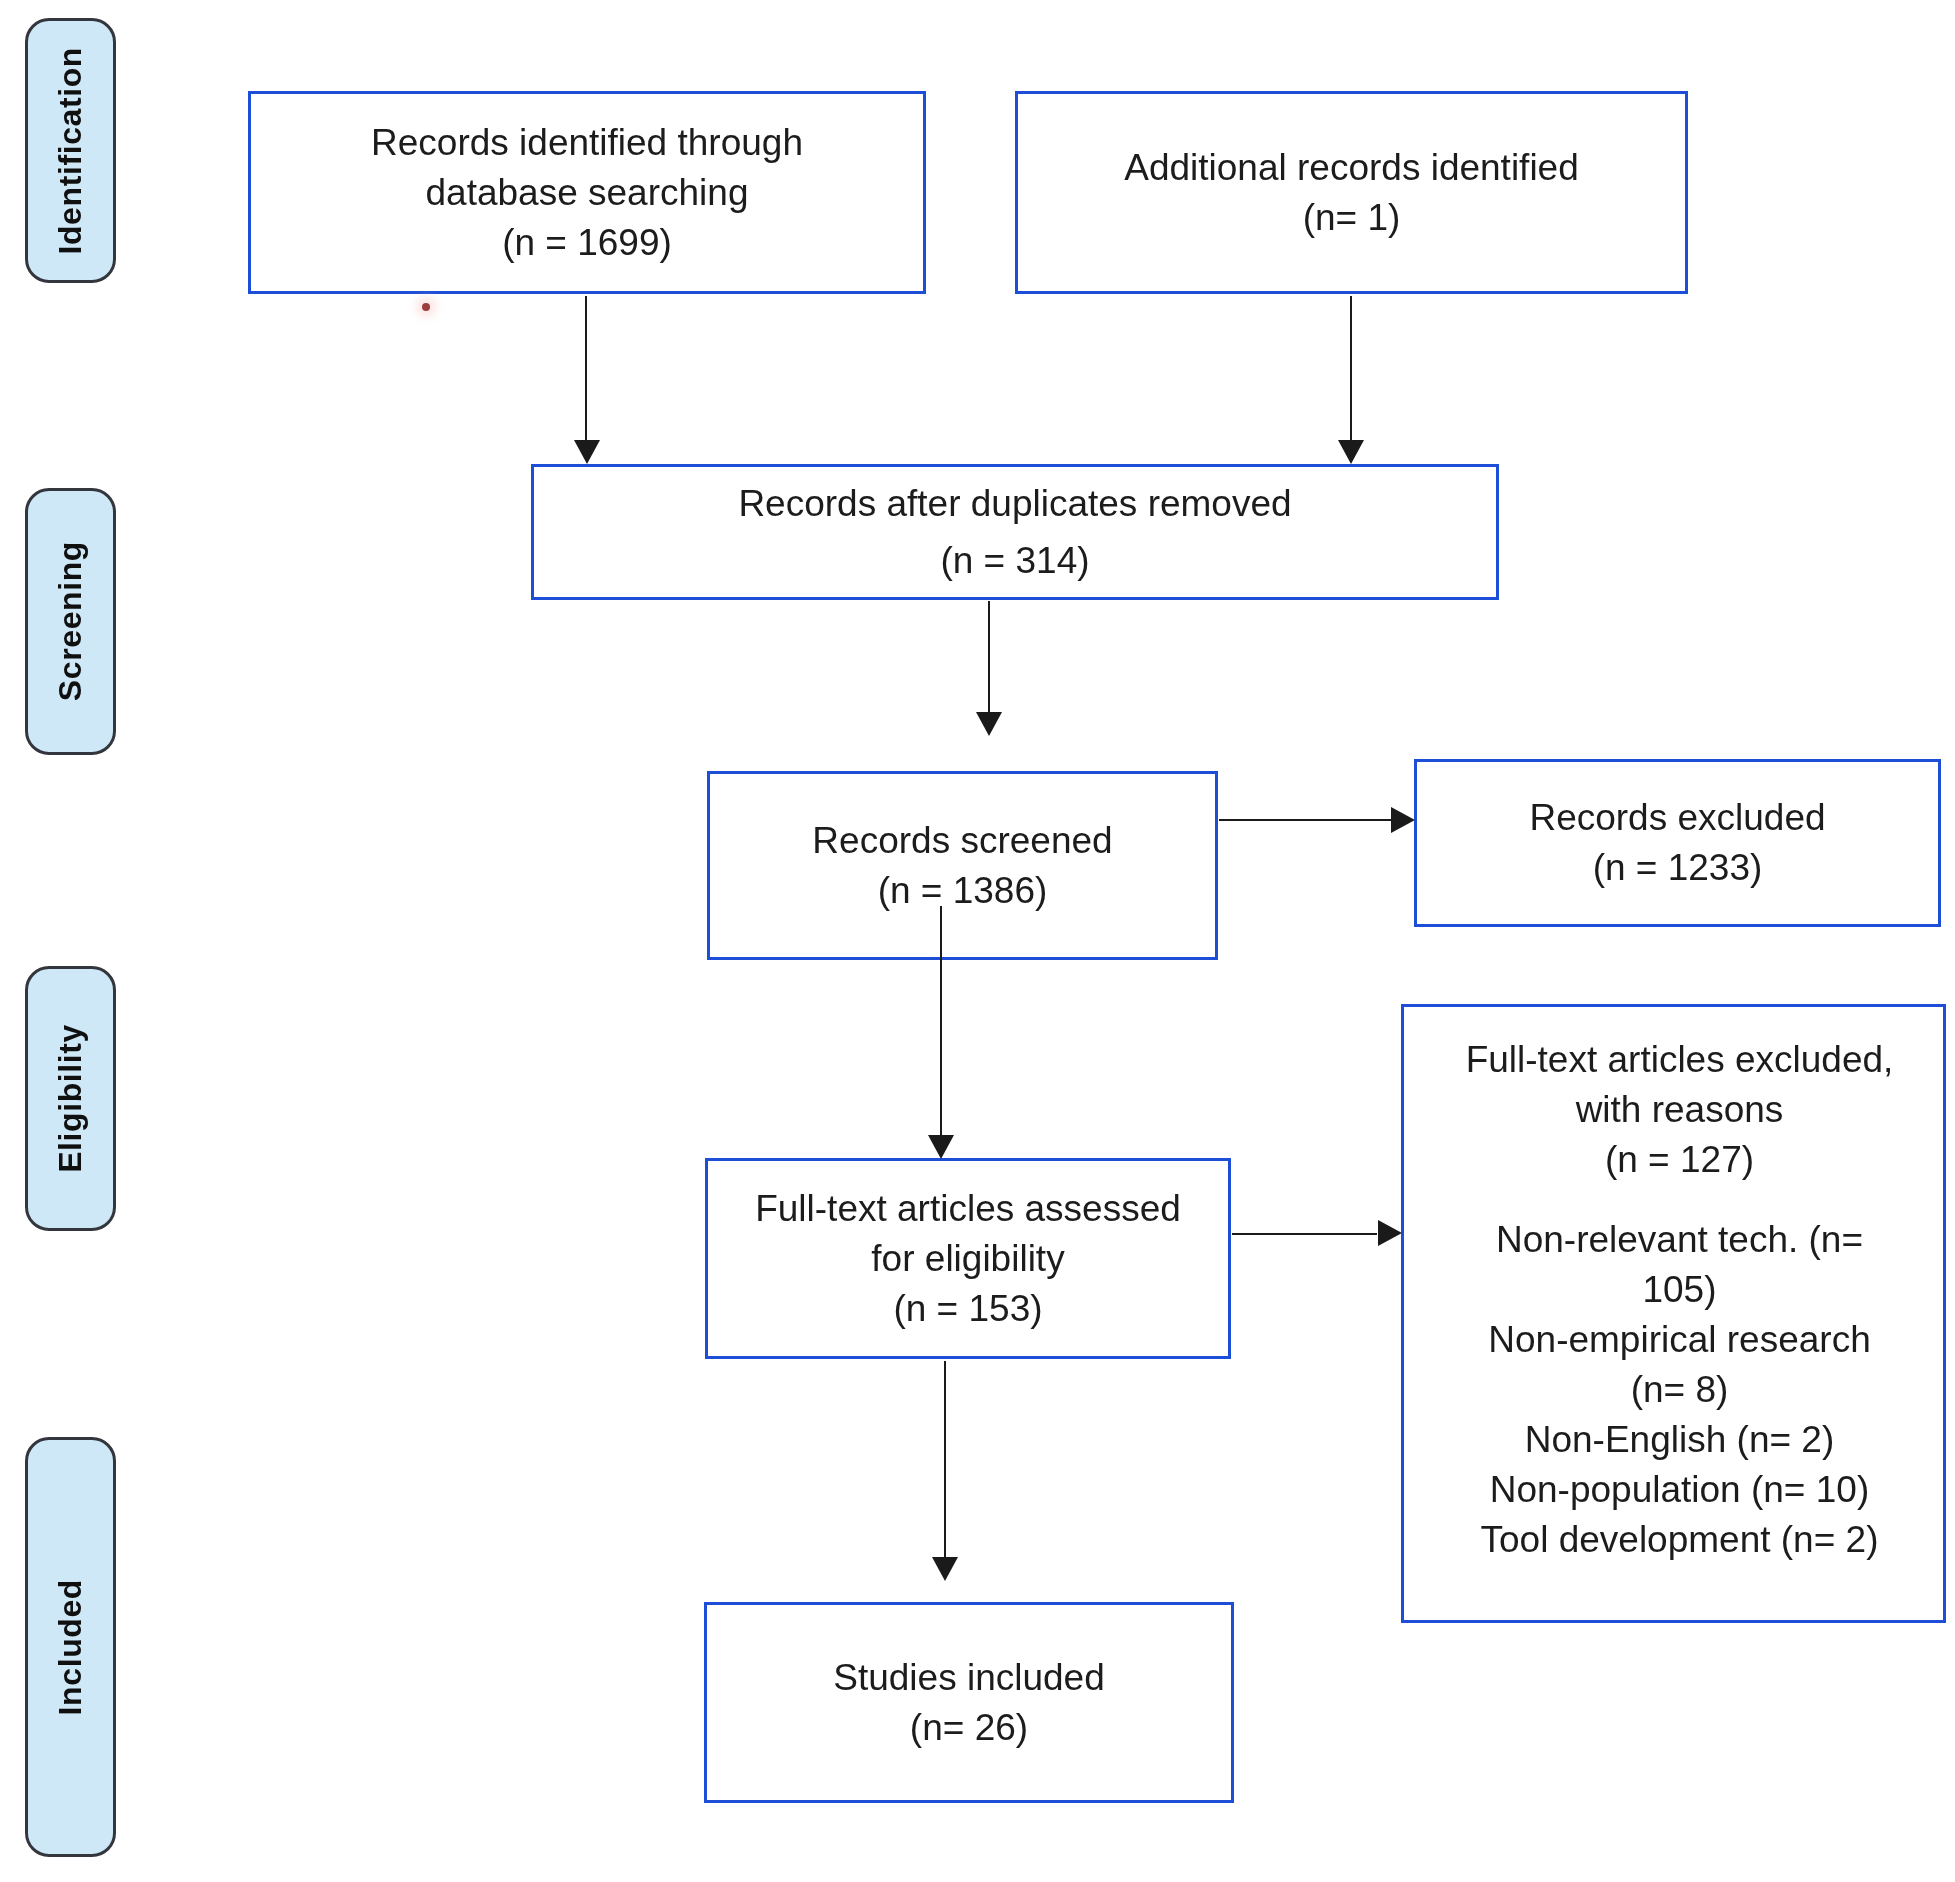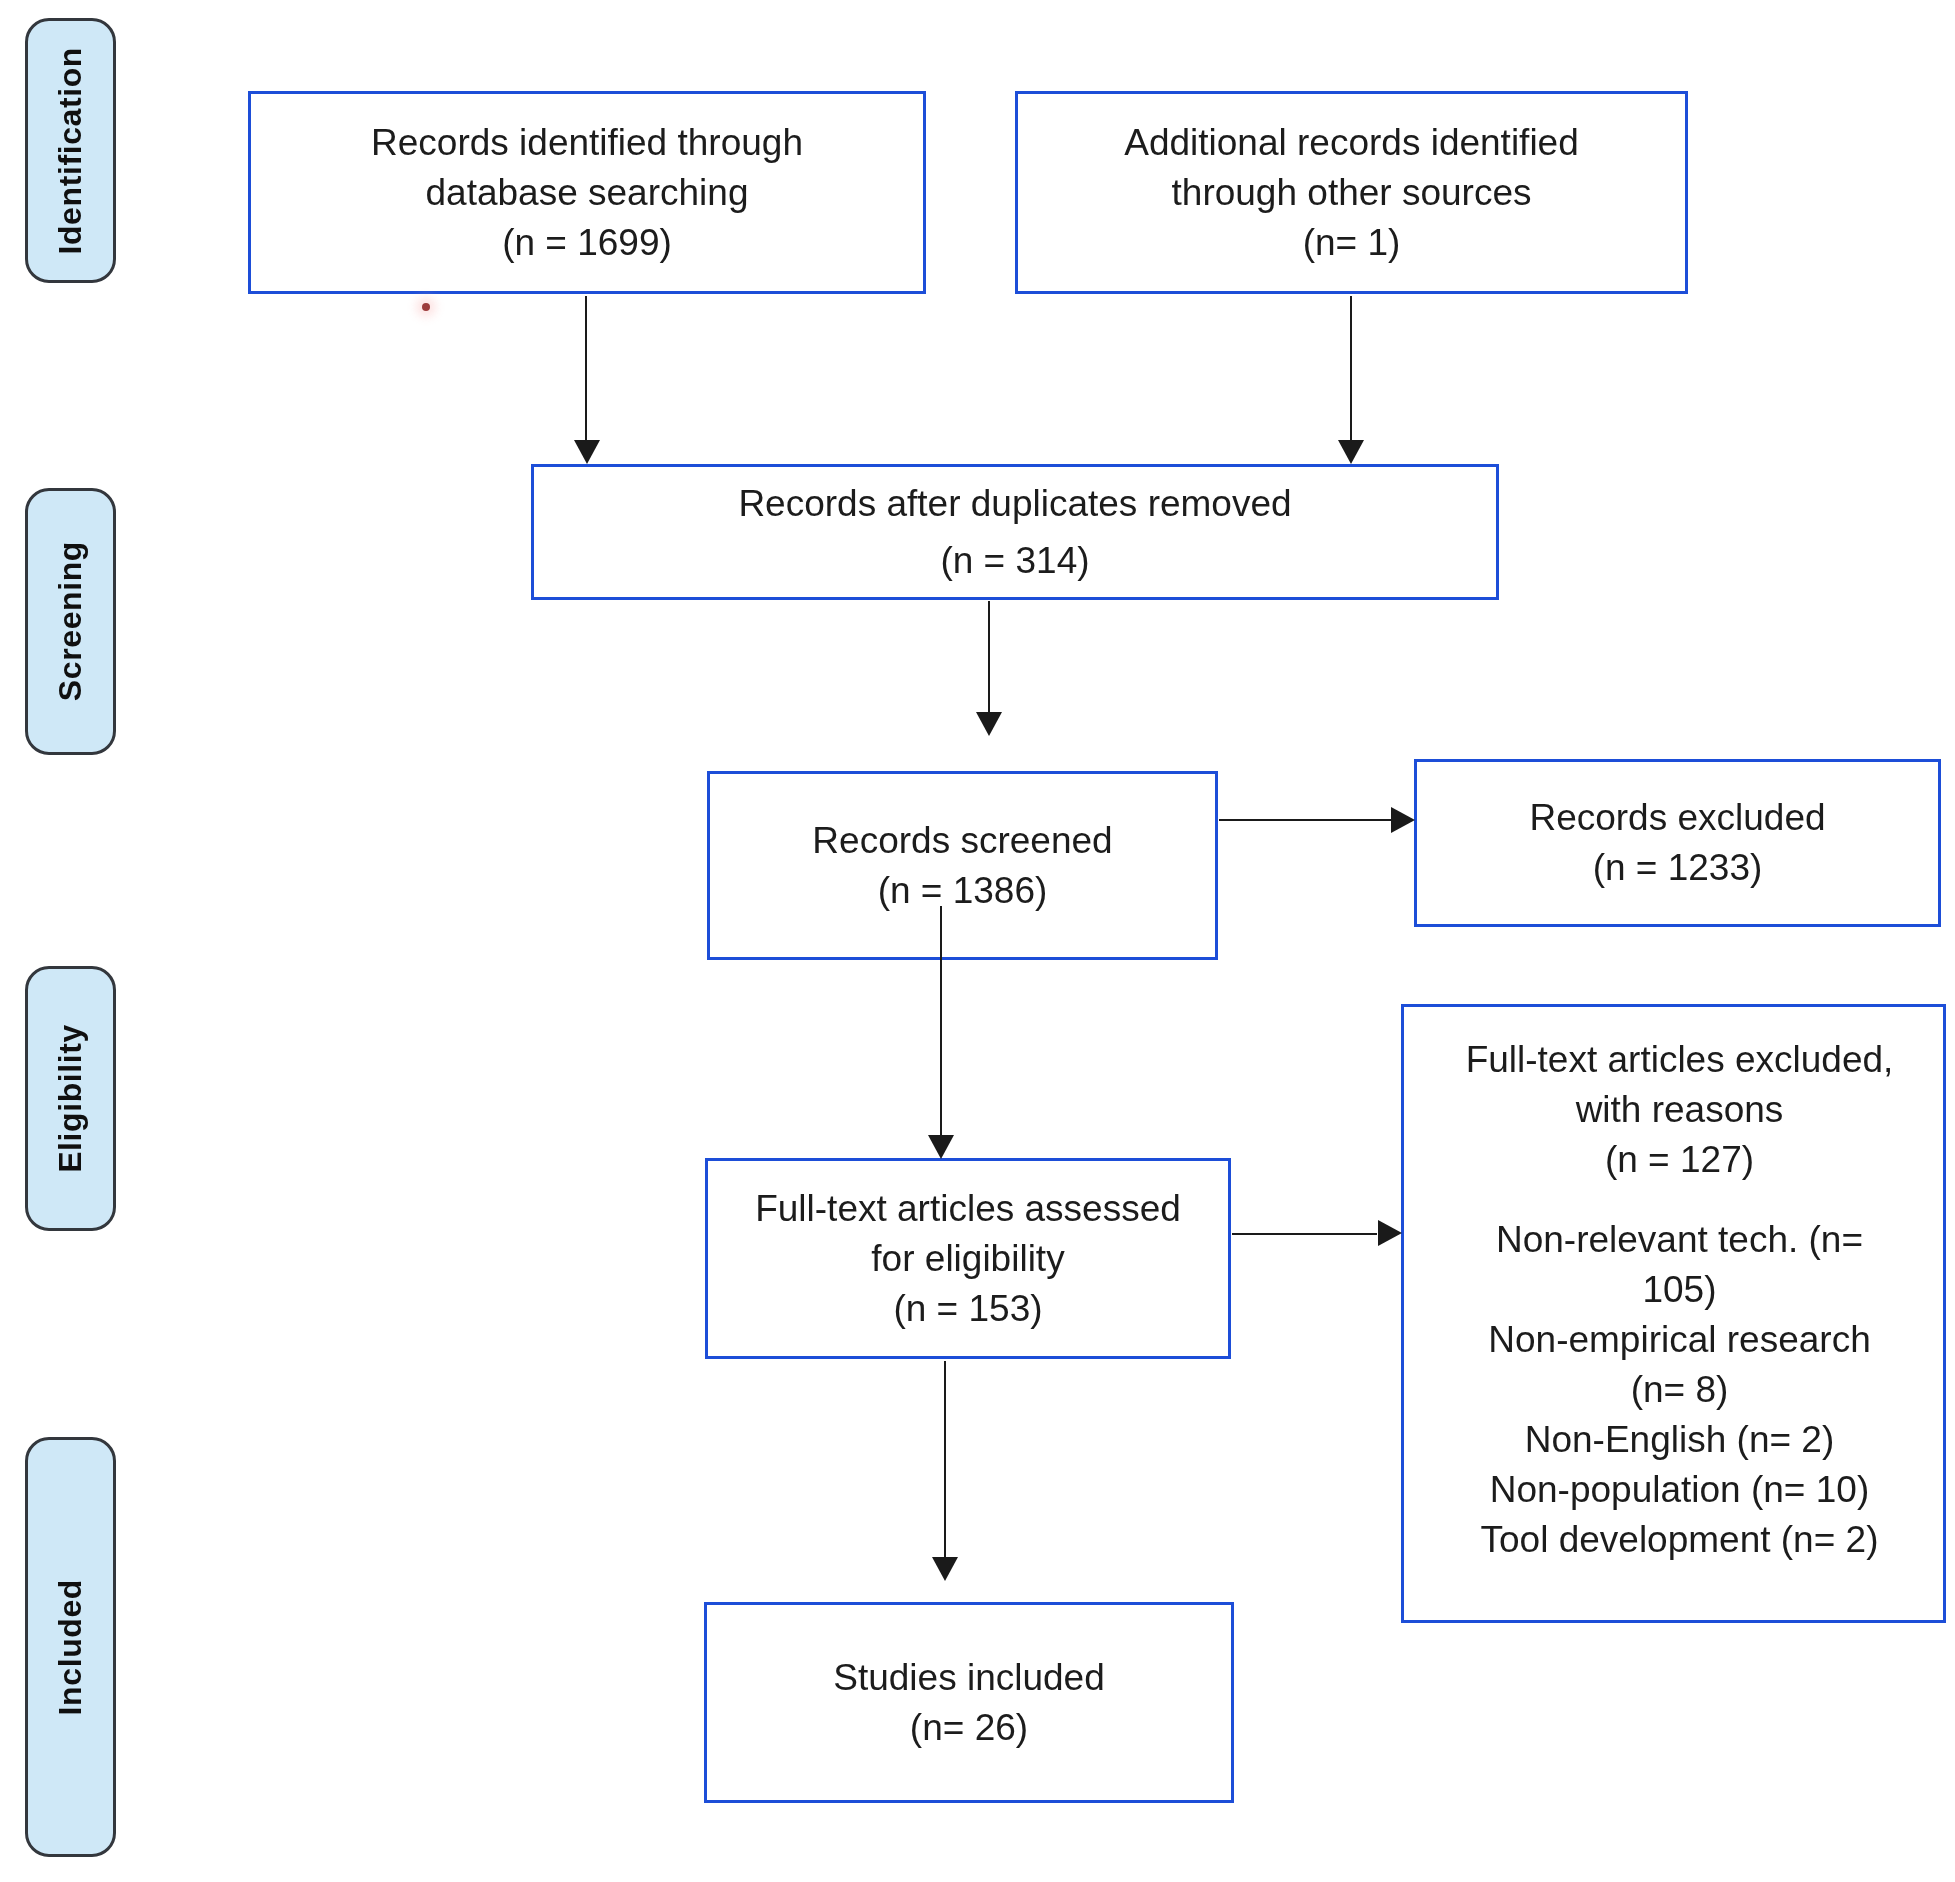--- a/index.html
+++ b/index.html
@@ -122,21 +122,20 @@
   </div>
 
   <div class="fbox" id="box-identified">
       <div class="tline">Records identified through</div>
       <div class="tline">database searching</div>
       <div class="tline">(n = 1699)</div>
     </div>
 
   <div class="fbox" id="box-additional">
       <div class="tline">Additional records identified</div>
-      <div class="tline">through other sources</div>
       <div class="tline">(n= 1)</div>
     </div>
 
   <div class="fbox" id="box-dedup">
       <div class="tline">Records after duplicates removed</div>
       <div class="tline">(n = 314)</div>
     </div>
 
   <div class="fbox" id="box-screened">
       <div class="tline">Records screened</div>

